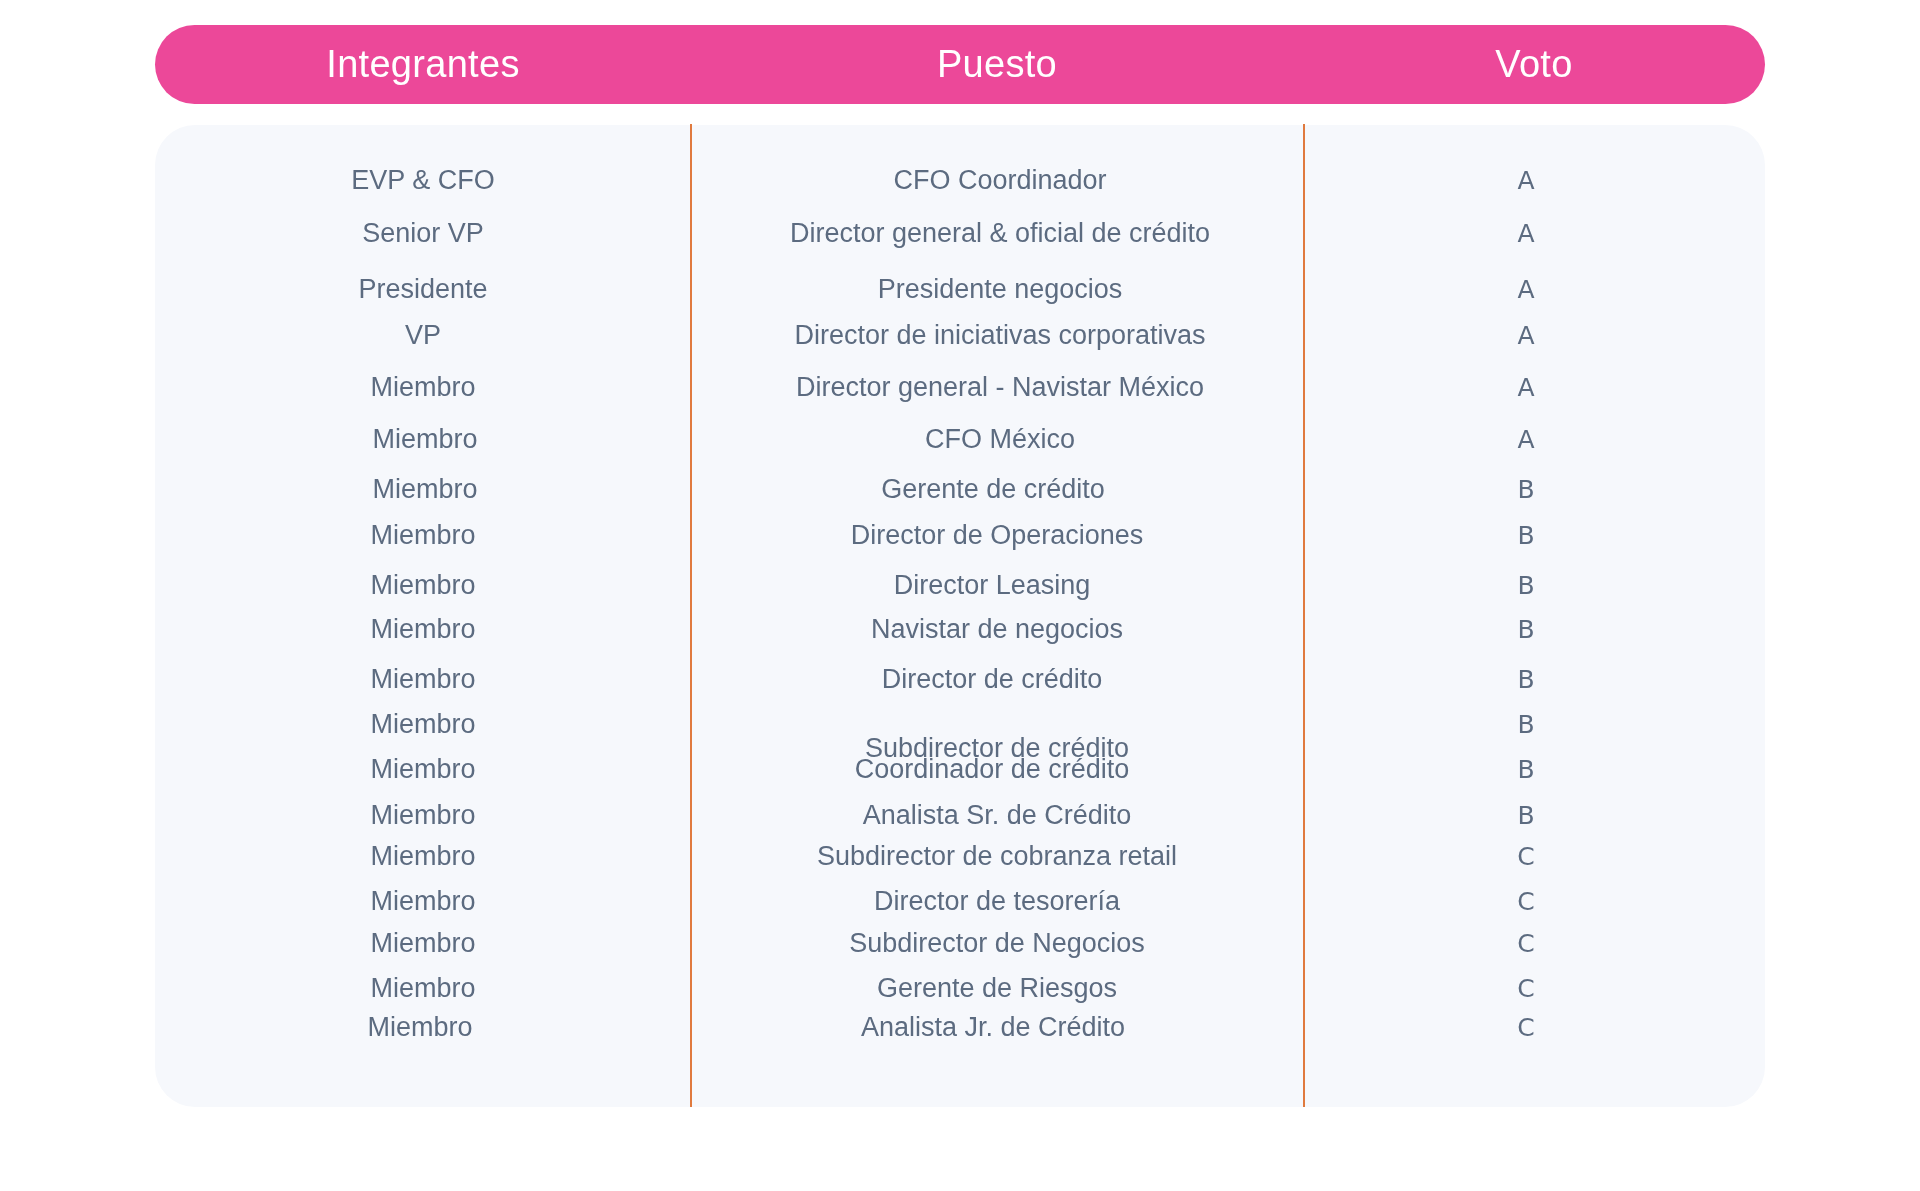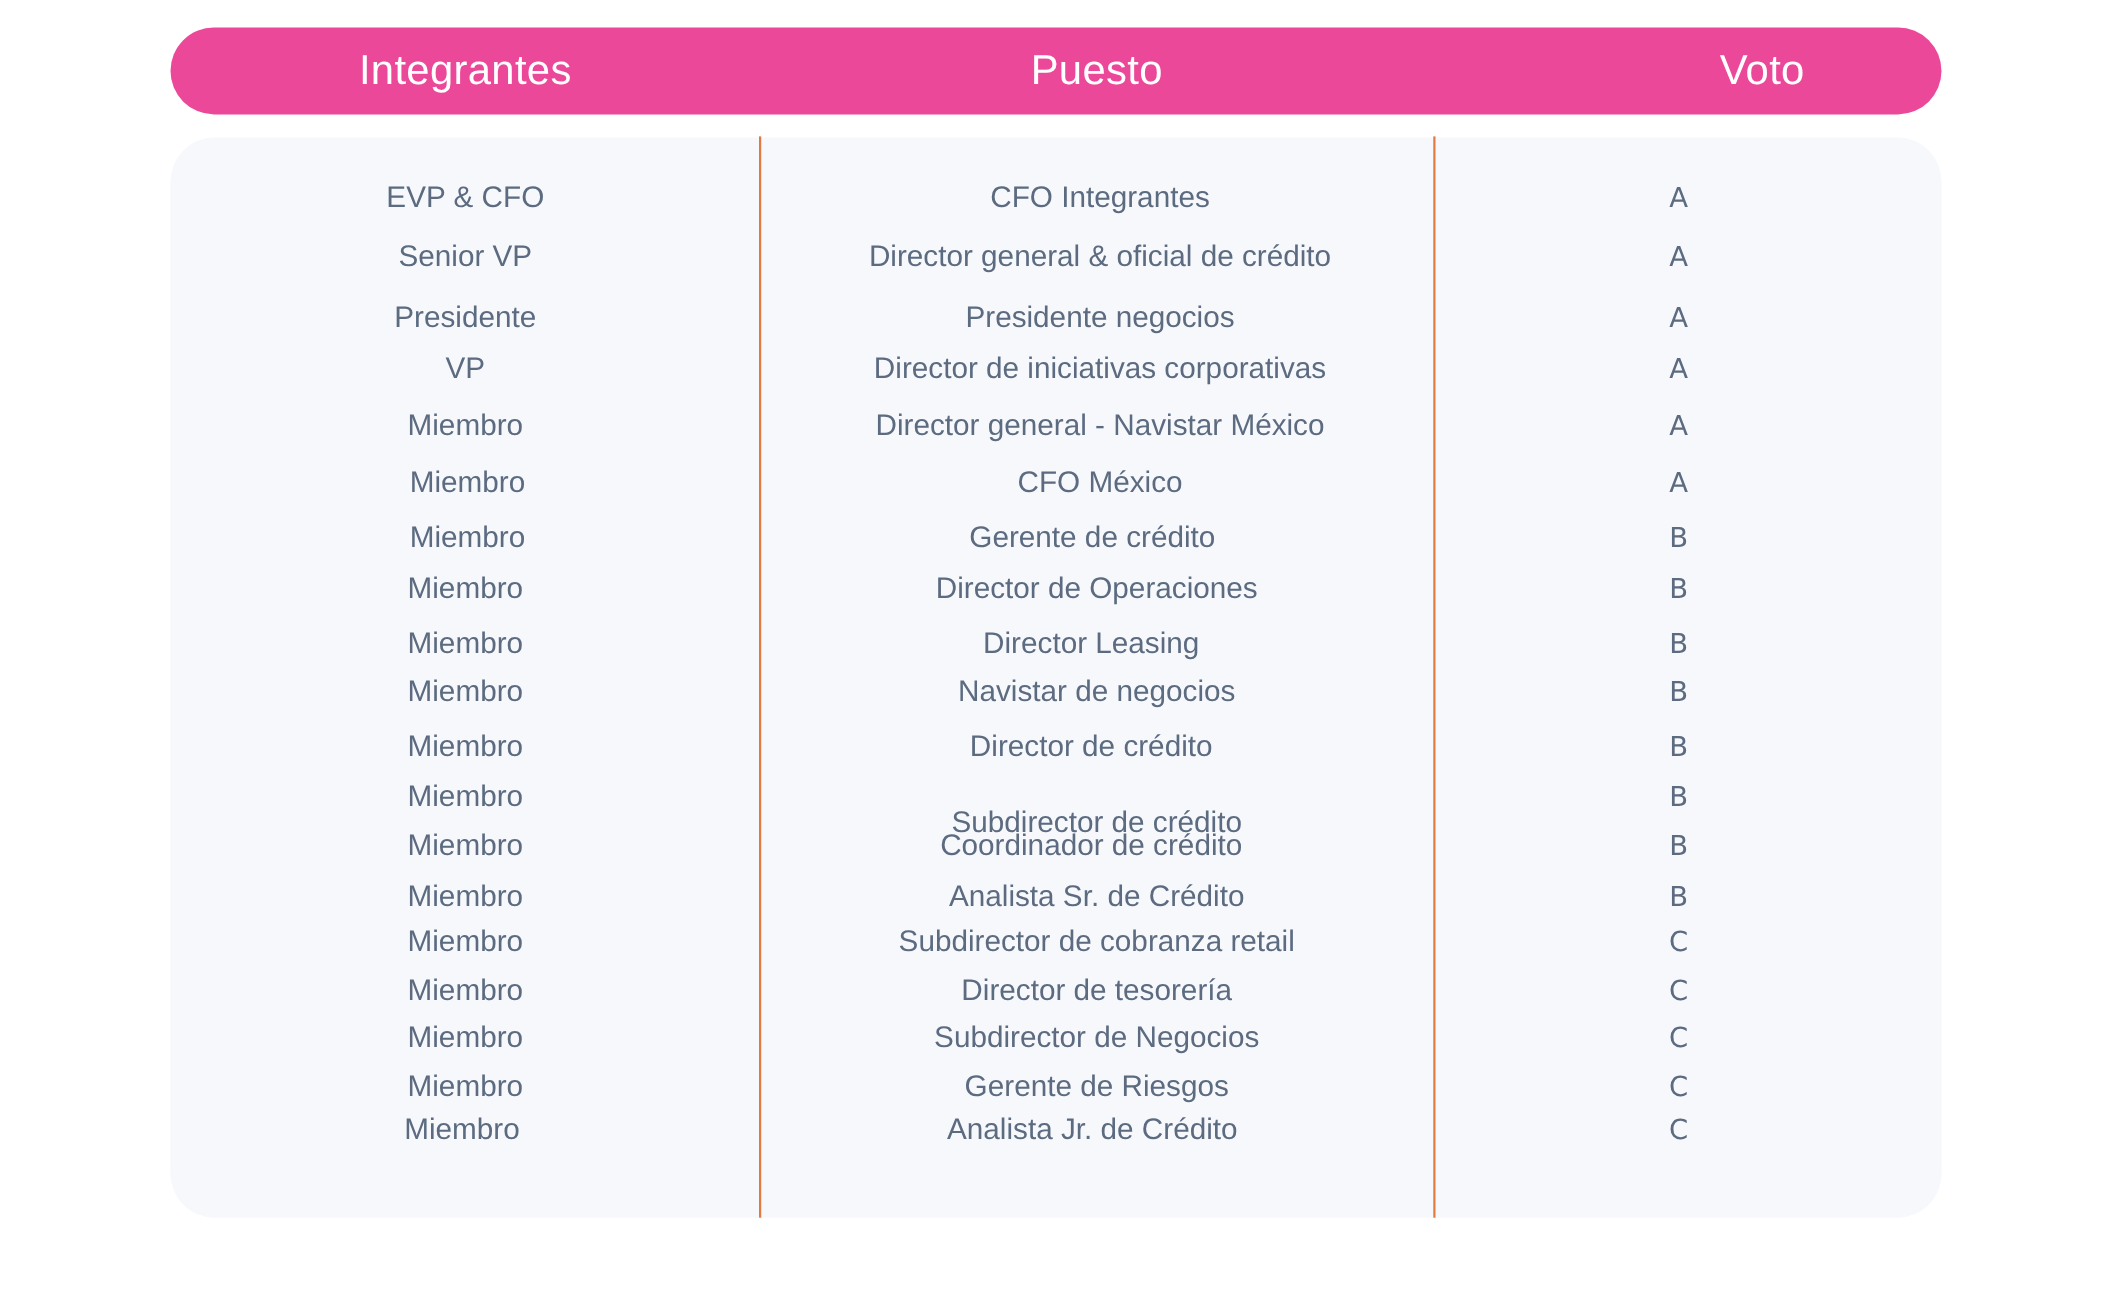--- a/index.html
+++ b/index.html
@@ -28,31 +28,31 @@
     text-align: center; white-space: nowrap; transform: translate(-50%, -50%);
   }
   .vote { font-family: "DejaVu Sans", sans-serif; font-size: 25px; }
 </style>
 </head>
 <body>
 
 <div class="header-bar">
   <div class="header-cell" style="left:0; width:536px;">Integrantes</div>
   <div class="header-cell" style="left:536px; width:612px;">Puesto</div>
-  <div class="header-cell" style="left:1216px; width:462px;text-align:center;">Voto</div>
+  <div class="header-cell" style="left:1148px; width:462px;text-align:center;">Voto</div>
 </div>
 
 <div class="panel"></div>
 <div class="divider" style="left:690px;"></div>
 <div class="divider" style="left:1303px;"></div>
 
 <div id="rows">
     <div>
       <div class="cell" style="left: 423px; top: 180px;">EVP &amp; CFO</div>
-      <div class="cell" style="left: 1000px; top: 180px;">CFO Integrantes</div>
+      <div class="cell" style="left: 1000px; top: 180px;">CFO Coordinador</div>
       <div class="cell vote" style="left: 1526px; top: 180px;">A</div>
     </div>
     <div>
       <div class="cell" style="left: 423px; top: 233px;">Senior VP</div>
       <div class="cell" style="left: 1000px; top: 233px;">Director general &amp; oficial de crédito</div>
       <div class="cell vote" style="left: 1526px; top: 233px;">A</div>
     </div>
     <div>
       <div class="cell" style="left: 423px; top: 289px;">Presidente</div>
       <div class="cell" style="left: 1000px; top: 289px;">Presidente negocios</div>

